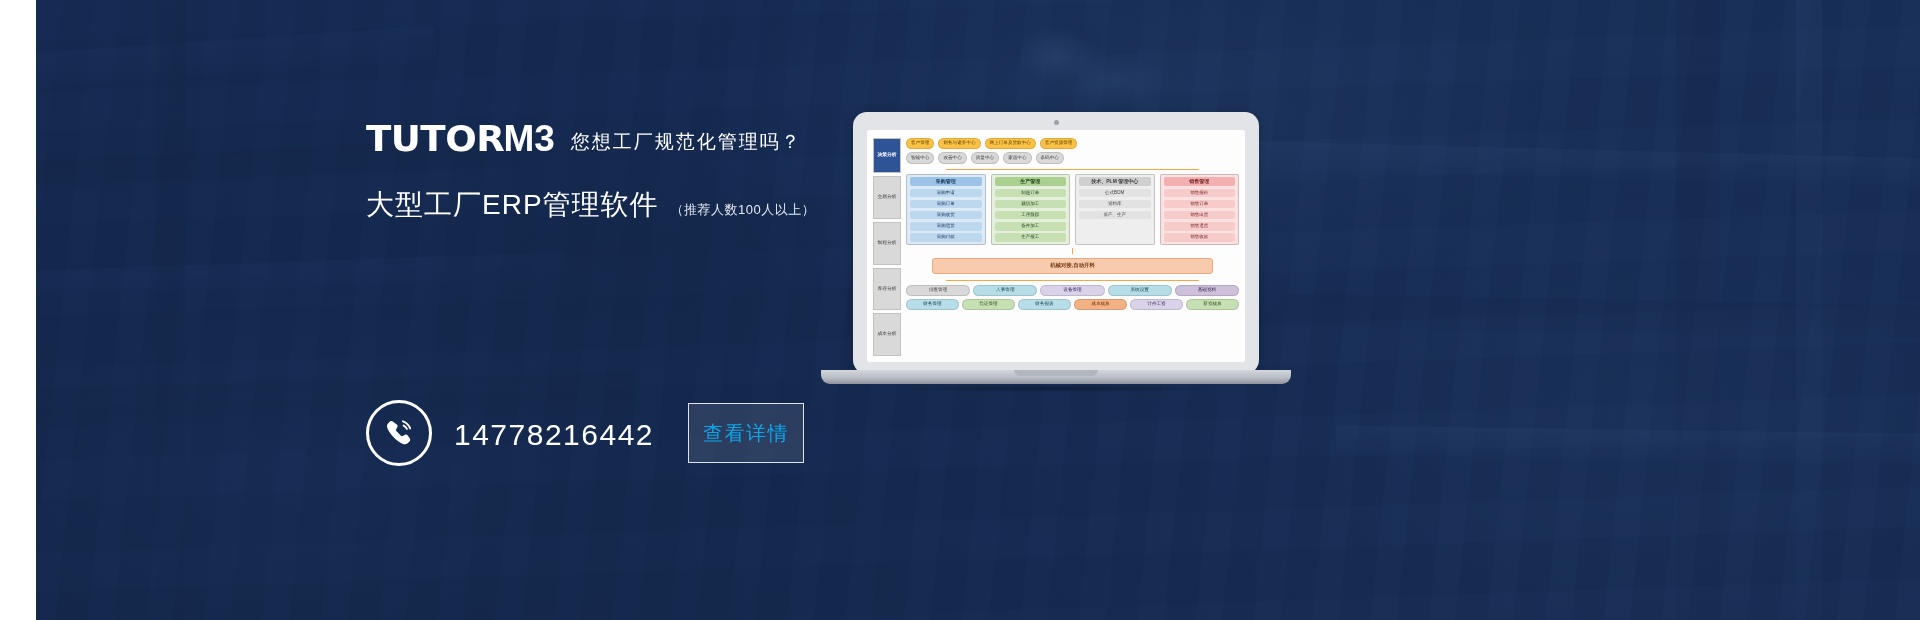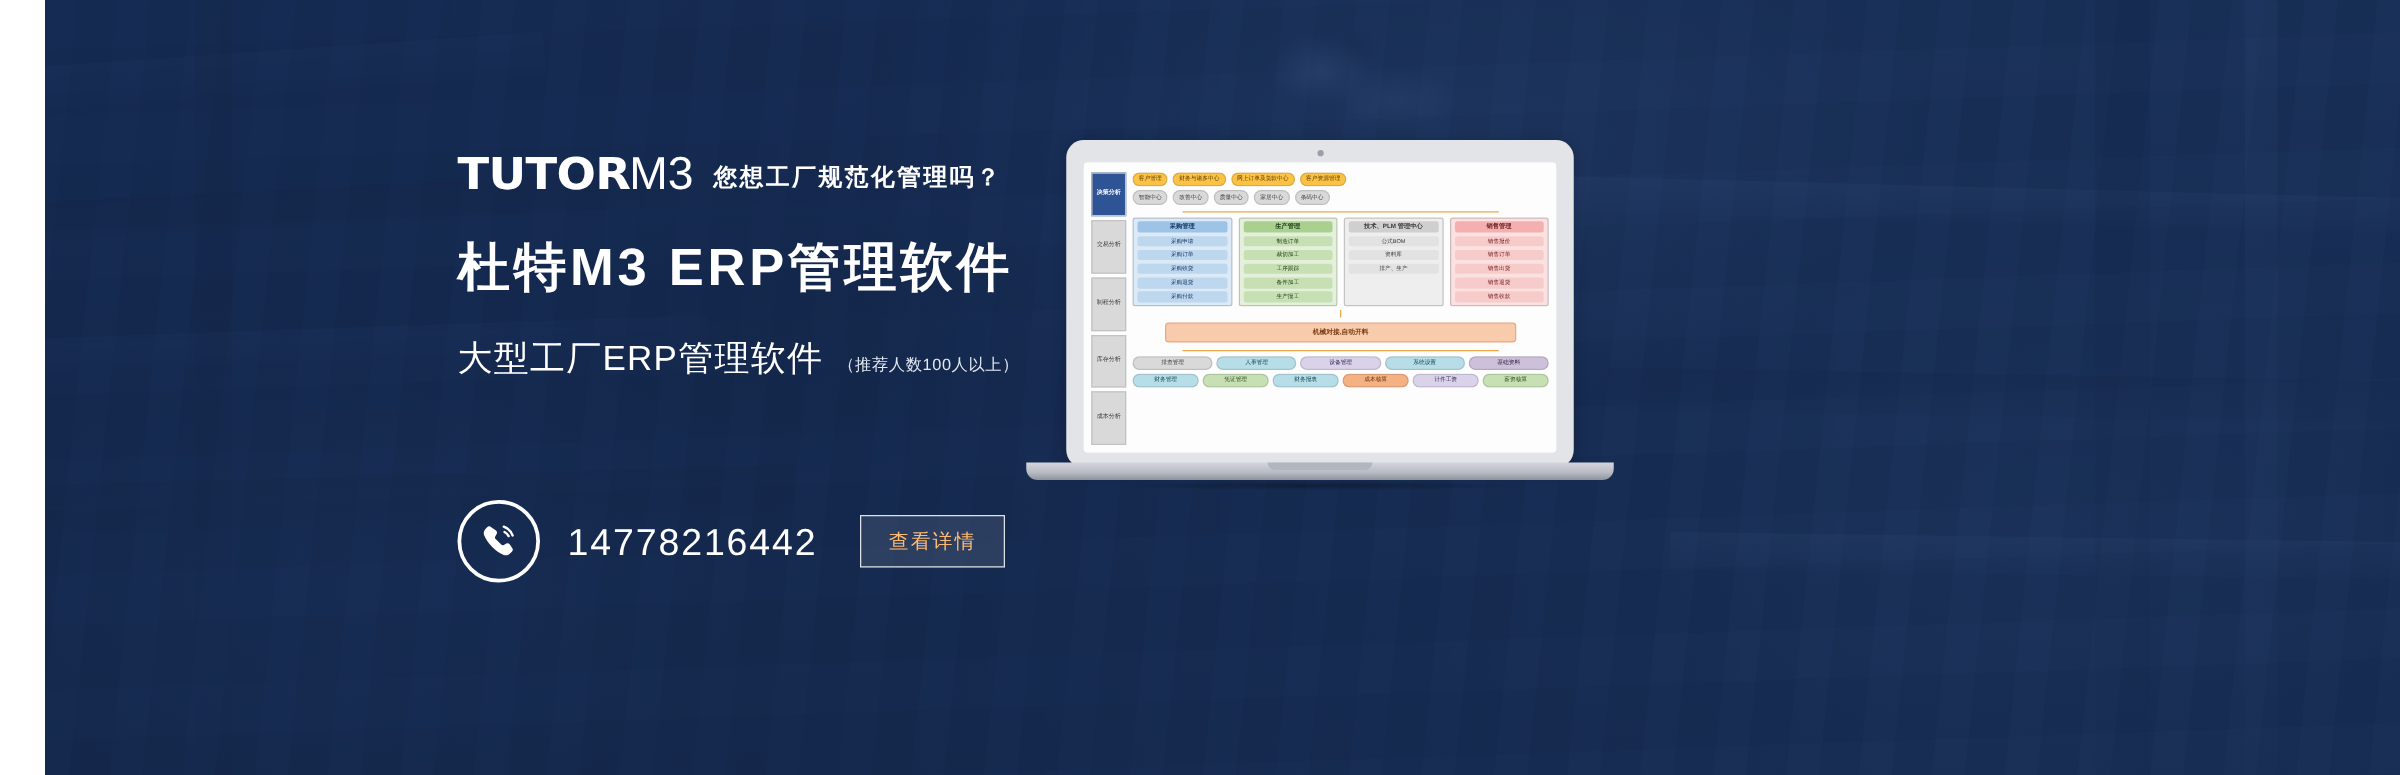--- a/index.html
+++ b/index.html
@@ -80,29 +80,29 @@
     font-family: "DejaVu Sans", sans-serif;
     font-weight: 700;
     font-size: 35px;
     letter-spacing: -0.5px;
     color: #ffffff;
     transform: scaleX(1.06);
     transform-origin: left center;
   }
   .logo-m3 {
     font-family: "Liberation Sans", sans-serif;
-    font-weight: 400;
+    font-weight: 700;
     font-size: 37px;
     color: #ffffff;
     margin-left: 7px;
     letter-spacing: 0px;
   }
   .logo-tagline {
     font-size: 19px;
-    font-weight: 700;
+    font-weight: 400;
     color: #ffffff;
     margin-left: 16px;
     letter-spacing: 2px;
     position: relative;
     top: -3px;
   }
 
   .headline {
     margin-top: 26px;
     font-size: 42px;
@@ -150,25 +150,25 @@
     font-size: 27px; font-weight: 700; color: #ffffff;
     letter-spacing: 3px; white-space: nowrap;
   }
   .contact-number {
     font-size: 30px; font-weight: 400; color: #ffffff;
     letter-spacing: 1.5px; margin-top: 4px;
     font-family: "Liberation Sans", sans-serif;
   }
   .cta-button {
     margin-left: 34px;
-    width: 116px; height: 42px;
+    width: 116px; height: 60px;
     border: 1px solid rgba(255,255,255,0.85);
     background: rgba(255,255,255,0.10);
-    color: #fdba74;
-    font-size: 16px;
+    color: #0ea5e9;
+    font-size: 20px;
     letter-spacing: 1.5px;
     display: flex; align-items: center; justify-content: center;
     cursor: pointer;
     align-self: center;
   }
 
   
   .laptop { position: absolute; left: 785px; top: 112px; width: 470px; height: 282px; }
   .laptop-lid {
     position: absolute; left: 32px; top: 0;
@@ -332,21 +332,20 @@
   <div class="copy-scrim"></div>
 
   <div class="copy">
 
     <div class="logo-row">
       <span class="logo-tutor">TUTOR</span>
       <span class="logo-m3">M3</span>
       <span class="logo-tagline">您想工厂规范化管理吗？</span>
     </div>
 
-    <div class="headline">杜特M3 ERP管理软件</div>
 
     <div class="sub-row">
       <span class="subtitle">大型工厂ERP管理软件</span>
       <span class="subnote">（推荐人数100人以上）</span>
     </div>
   </div>
 
   <div class="contact-row">
 
     <div class="phone-icon">

